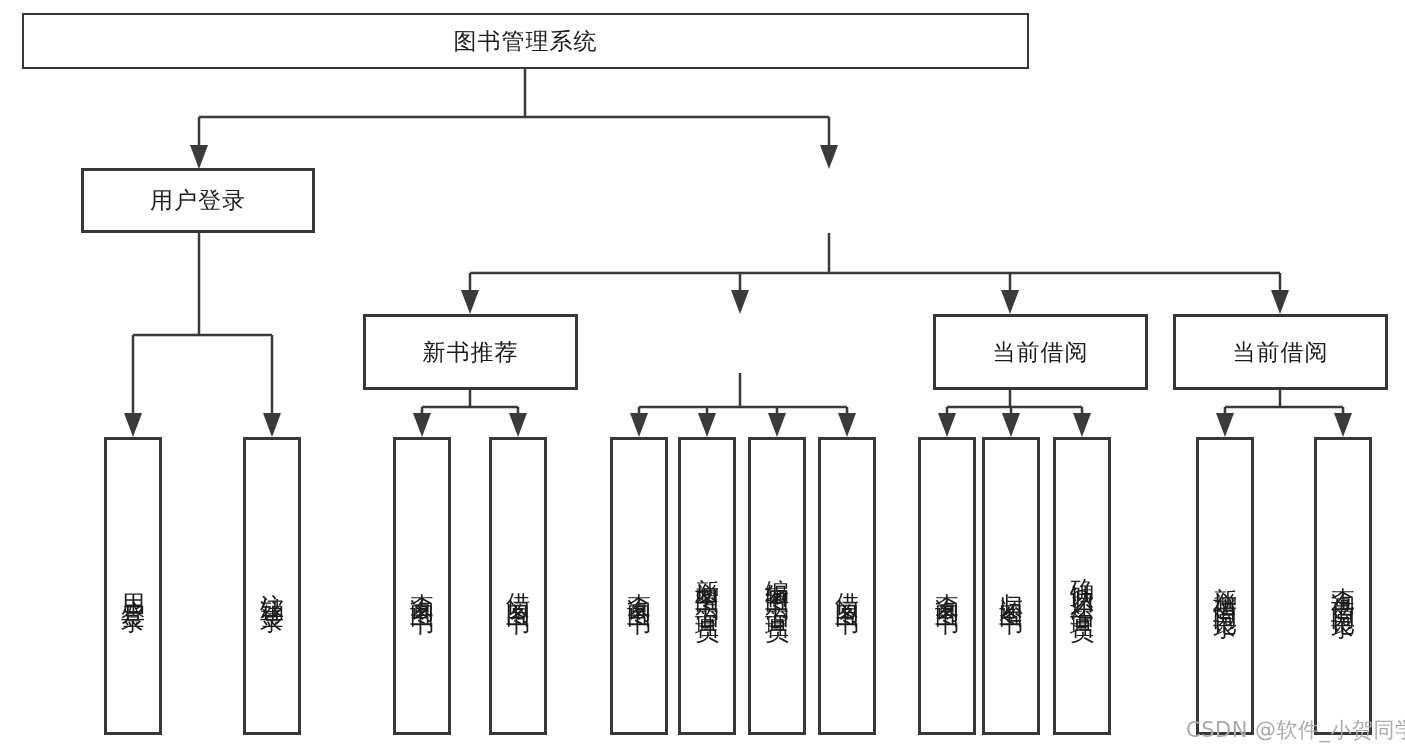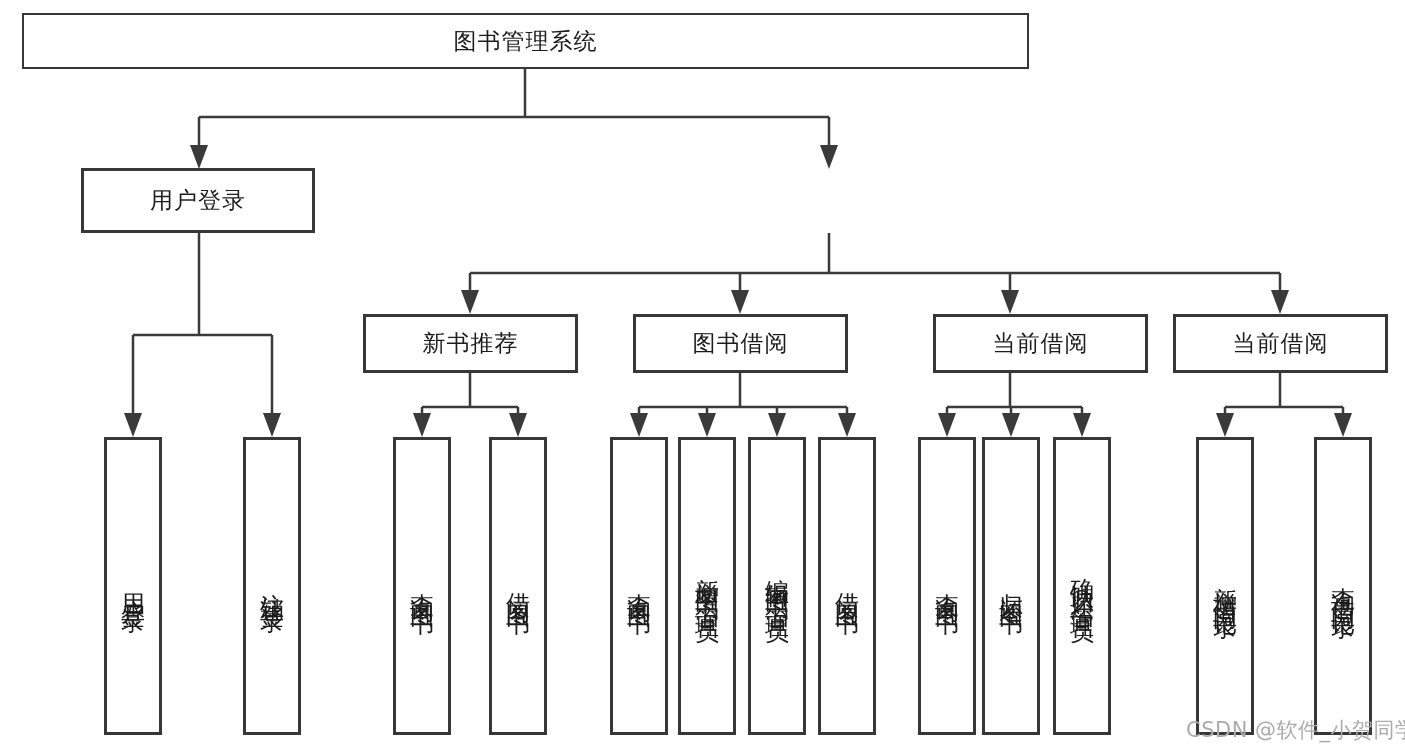--- a/index.html
+++ b/index.html
@@ -29,21 +29,21 @@
     writing-mode: vertical-rl;
     text-orientation: mixed;
     font-size: 24px;
     letter-spacing: 6px;
     white-space: normal;
   }
   
   .n-root   { left: 22px;  top: 13px;  width: 1007px; height: 56px; }
   .n-login  { left: 81px;  top: 168px; width: 234px;  height: 65px; }
   .n-mgmt   { left: 712px; top: 168px; width: 235px;  height: 65px; }
-  .lvl3     { top: 314px; height: 59px; width: 215px; }
+  .lvl3     { top: 314px; height: 76px; width: 215px; }
   .n-rec    { left: 363px; }
   .n-borrow { left: 633px; }
   .n-cur    { left: 933px; }
   .n-recs   { left: 1173px; }
   .leaf     { top: 437px; height: 298px; width: 58px; }
   .lf-1  { left: 104px; }
   .lf-2  { left: 243px; }
   .lf-3  { left: 393px; }
   .lf-4  { left: 489px; }
   .lf-5  { left: 610px; }
@@ -101,21 +101,20 @@
       <polygon points="1216,413 1234,413 1225,437"></polygon>
       <polygon points="1334,413 1352,413 1343,437"></polygon>
     </g>
   </svg>
 
   <div class="node h-node root-node n-root">图书管理系统</div>
 
   <div class="node h-node n-login">用户登录</div>
 
   <div class="node h-node lvl3 n-rec">新书推荐</div>
-  <div class="node h-node lvl3 n-borrow">图书借阅</div>
   <div class="node h-node lvl3 n-cur">当前借阅</div>
   <div class="node h-node lvl3 n-recs">当前借阅</div>
 
   <div class="node v-node leaf lf-1">用户登录</div>
   <div class="node v-node leaf lf-2">注销登录</div>
   <div class="node v-node leaf lf-3">查询图书</div>
   <div class="node v-node leaf lf-4">借阅图书</div>
   <div class="node v-node leaf lf-5">查询图书</div>
   <div class="node v-node leaf lf-6">新增图书（管理员）</div>
   <div class="node v-node leaf lf-7">编辑图书（管理员）</div>

